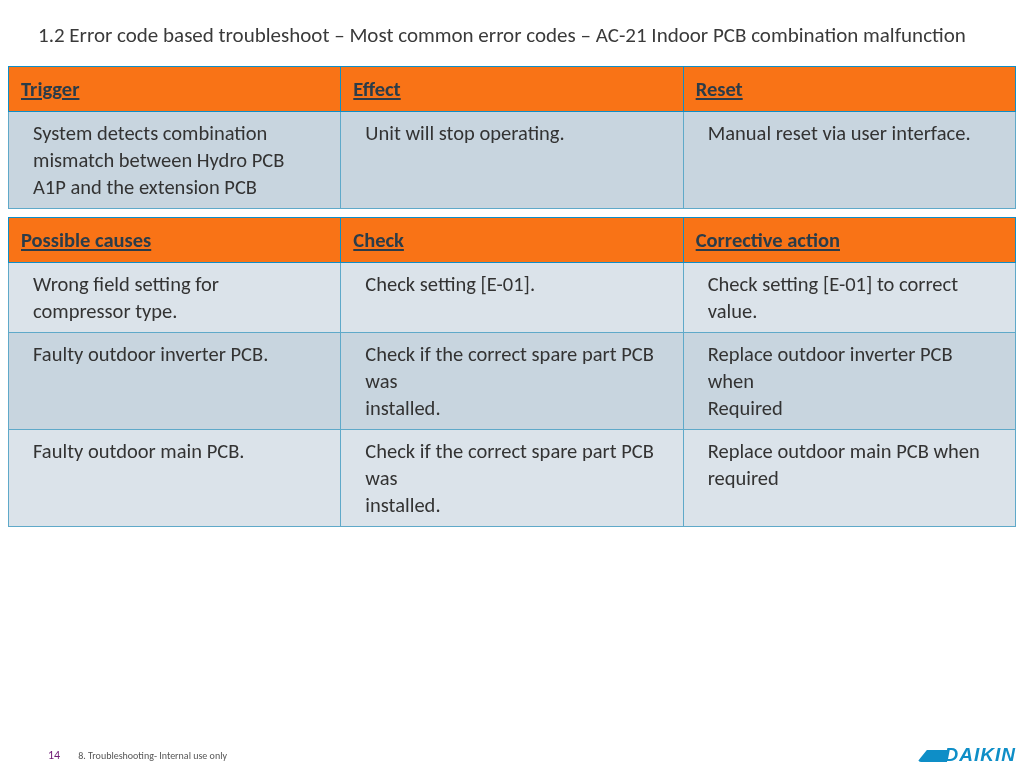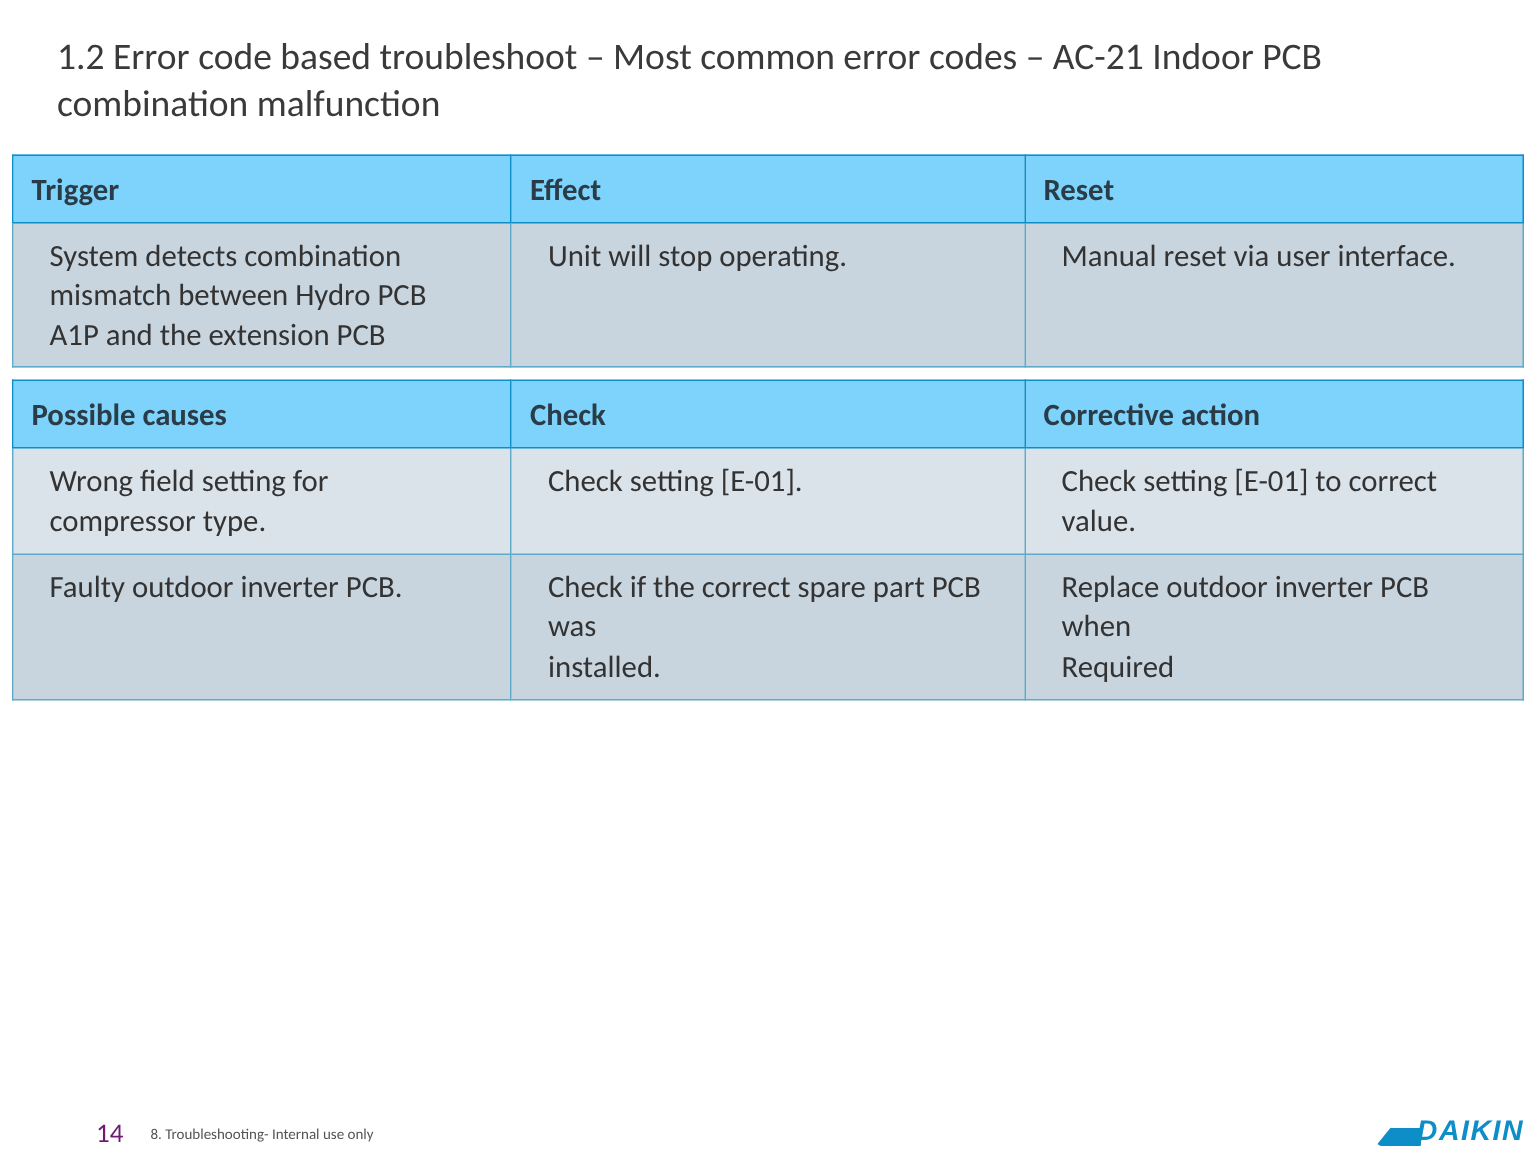--- a/index.html
+++ b/index.html
@@ -6,41 +6,42 @@
   body {
     width: 1024px;
     height: 768px;
     font-family: Calibri, Arial, sans-serif;
     background: #ffffff;
     position: relative;
     overflow: hidden;
   }
   .title {
     padding: 22px 38px 18px 38px;
-    font-size: 25px;
+    font-size: 21px;
     color: #3a3a3a;
     line-height: 1.25;
   }
   .tables-wrap {
     padding: 0 8px;
   }
   table {
     width: 100%;
     border-collapse: collapse;
     font-size: 20.5px;
     color: #333;
     margin-bottom: 8px;
   }
   table th {
-    background: #7dd3fc;
+    background: #f97316;
     color: #2b3c49;
     font-weight: 700;
     text-align: left;
     padding: 9px 12px;
     border: 1px solid #0e8ec7;
+    text-decoration: underline;
   }
   table td {
     padding: 8px 24px;
     border: 1px solid #5fa9c9;
     vertical-align: top;
     line-height: 1.3;
   }
   .row-light td { background: #c8d5df; }
   .row-dark  td { background: #dbe3ea; }
   .col1 { width: 33%; }
@@ -48,34 +49,34 @@
   .col3 { width: 33%; }
   .footer {
     position: absolute;
     left: 0; right: 0; bottom: 0;
     height: 26px;
     display: flex;
     align-items: center;
   }
   .footer .pagenum {
     color: #701a75;
-    font-size: 18px;
-    padding-left: 64px;
+    font-size: 12px;
+    padding-left: 48px;
     padding-right: 18px;
   }
   .footer .doc-title {
     color: #555;
     font-size: 10px;
   }
   .logo {
     position: absolute;
     right: 8px;
     bottom: 2px;
     display: flex;
-    align-items: center;
+    align-items: flex-start;
     gap: 4px;
     font-family: Arial, sans-serif;
   }
   .logo .swoosh {
     width: 22px; height: 18px;
     position: relative;
   }
   .logo .swoosh::before {
     content: "";
     position: absolute;
@@ -130,20 +131,25 @@
       <tr class="row-dark">
         <td>Wrong field setting for compressor type.</td>
         <td>Check setting [E-01].</td>
         <td>Check setting [E-01] to correct value.</td>
       </tr>
       <tr class="row-light">
         <td>Faulty outdoor inverter PCB.</td>
         <td>Check if the correct spare part PCB was<br>installed.</td>
         <td>Replace outdoor inverter PCB when<br>Required</td>
       </tr>
+      <tr class="row-dark">
+        <td>Faulty outdoor main PCB.</td>
+        <td>Check if the correct spare part PCB was<br>installed.</td>
+        <td>Replace outdoor main PCB when required</td>
+      </tr>
     </tbody>
   </table>
 
 </div>
 
 <div class="footer">
   <span class="pagenum">14</span>
   <span class="doc-title">8. Troubleshooting- Internal use only</span>
 </div>
 

